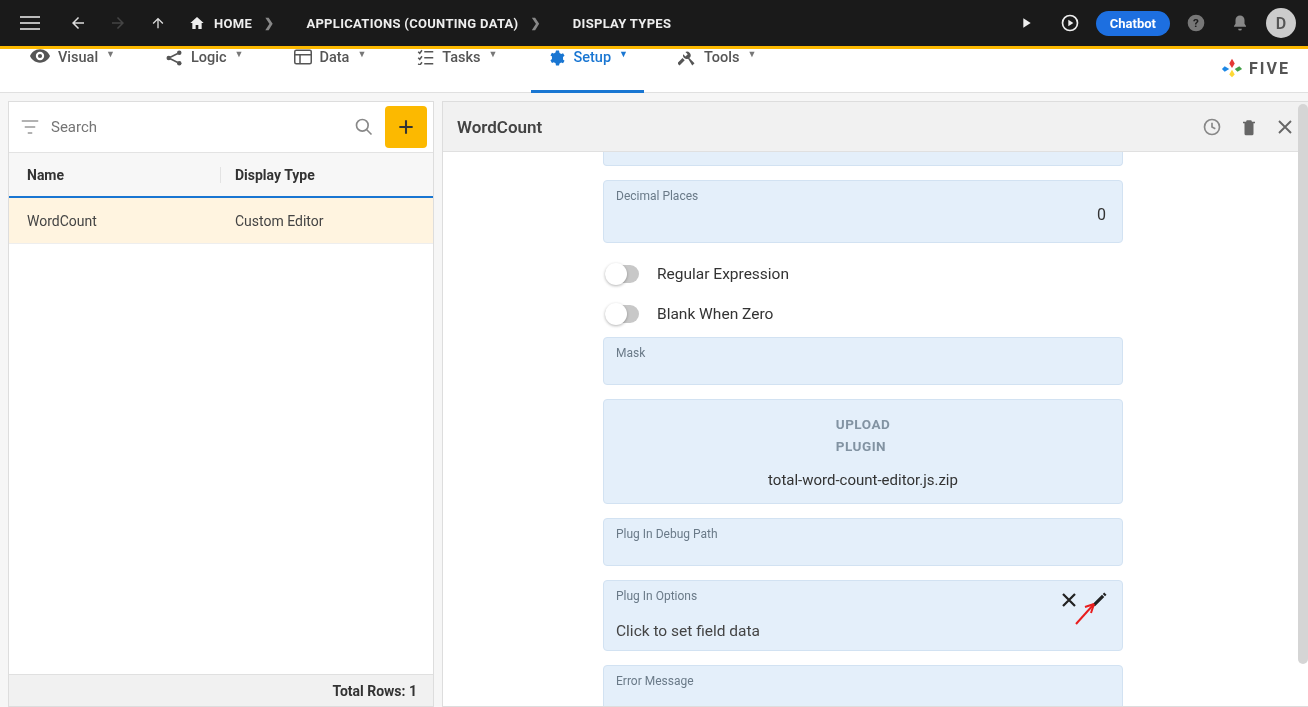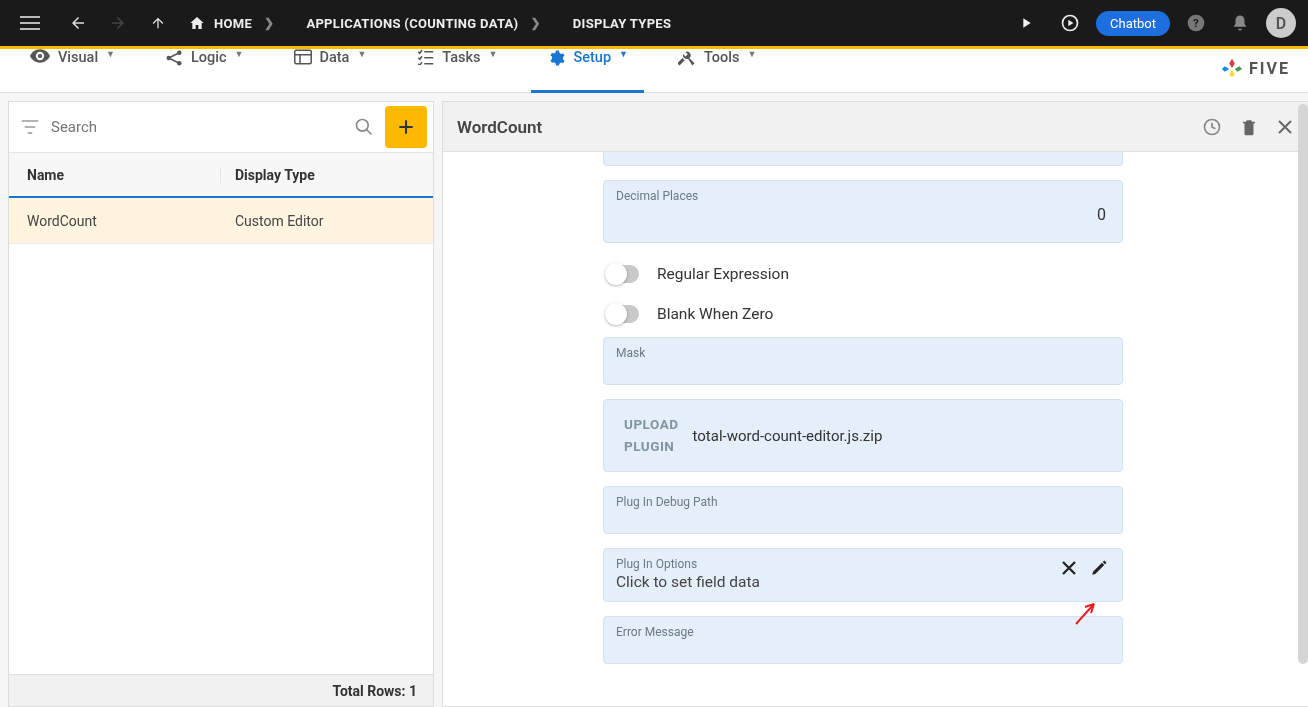--- a/index.html
+++ b/index.html
@@ -8,21 +8,21 @@
 
 .topbar { height: 46px; background: #1a1a1a; display: flex; align-items: center; padding: 0 12px; color: #fff; }
 .tb-left { display: flex; align-items: center; gap: 4px; justify-content: space-between; }
 .tb-iconbtn { width: 36px; height: 36px; display: flex; align-items: center; justify-content: center; color: #ccc; cursor: pointer; border-radius: 4px; }
 .tb-iconbtn.dim { color: #555; }
 .tb-iconbtn.hamburger { margin-right: 8px; }
 .crumb { display: flex; align-items: center; font-size: 13px; font-weight: 700; letter-spacing: .3px; color: #eee; padding: 0 8px; height: 36px; cursor: pointer; white-space: nowrap; }
 .crumb .chev { margin: 0 12px; color: #888; font-size: 12px; }
 .crumb-home-ico { margin-right: 8px; }
 .tb-right { margin-left: auto; display: flex; align-items: center; gap: 8px; }
-.pill { background: #1d6fe0; color: #fff; border-radius: 16px; padding: 5px 14px; font-size: 13px; font-weight: 400; cursor: pointer; }
+.pill { background: #1d6fe0; color: #fff; border-radius: 16px; padding: 5px 14px; font-size: 13px; font-weight: 700; cursor: pointer; }
 .avatar { width: 30px; height: 30px; border-radius: 50%; background: #ccc; color: #555; display: flex; align-items: center; justify-content: center; font-weight: 600; }
 
 .accent { height: 3px; background: #fcb900; }
 
 
 .tabbar { height: 44px; border-bottom: 1px solid #e0e0e0; display: flex; align-items: center; padding: 0 14px; position: relative; }
 .tabitem { display: flex; gap: 8px; height: 44px; padding: 0 16px; color: #555; font-size: 14.5px; font-weight: 500; cursor: pointer; margin-right: 18px; }
 .tabitem.active { color: #1976d2; border-bottom: 3px solid #1976d2; }
 .tabitem .tri { font-size: 9px; color: #777; }
 .tabitem.active .tri { color: #1976d2; }
@@ -56,28 +56,28 @@
 .fieldwrap { width: 520px; margin-left: 160px; }
 .fcard { background:#e4effa; border:1px solid #d2e2f2; border-radius:4px; margin-top:14px; padding: 8px 12px 18px; }
 .fcard.disabled { padding-bottom: 24px; }
 .flabel { font-size:12px; color:#6a7a88; }
 .fvalue { font-size:16px; color:#333; margin-top:2px; }
 .fvalue.rt { text-align:right; padding-right:4px; }
 .toggle-row { display:flex; align-items:center; gap:18px; margin-top:22px; margin-left:2px; }
 .tog { width:34px; height:18px; border-radius:10px; background:#c8c8c8; position:relative; cursor:pointer; }
 .tog::after { content:""; position:absolute; left:0; top:-2px; width:22px; height:22px; border-radius:50%; background:#fff; box-shadow:0 1px 3px rgba(0,0,0,.3); }
 .tlabel { font-size:15.5px; color:#333; }
-.upload-card { background:#e4effa; border:1px solid #d2e2f2; border-radius:4px; margin-top:14px; padding:14px 20px; display:flex; align-items:center; gap:14px; }
+.upload-card { background:#e4effa; border:1px solid #d2e2f2; border-radius:4px; margin-top:14px; padding:14px 20px; display:flex; align-items:center; gap:14px;flex-direction:column; }
 .upload-lbl { font-size:13.5px; font-weight:700; color:#8293a2; letter-spacing:.5px; line-height:1.6; }
 .upload-file { font-size:15px; color:#333; }
 .opt-card { background:#e4effa; border:1px solid #d2e2f2; border-radius:4px; margin-top:14px; padding:8px 12px 10px; display:flex; align-items:flex-start; }
 .opt-card .txt { flex:1; }
 .opt-card .acts { display:flex; gap:10px; align-items:center; padding-top:2px; }
 .opt-sublabel { font-size:12px; color:#6a7a88; }
-.opt-click { font-size:15.5px; color:#444; margin-top:2px; }
+.opt-click { font-size:15.5px; color:#444; margin-top:19px; }
 .ico-x { width:20px; height:20px; cursor:pointer; color:#222; }
 .ico-pen { width:20px; height:20px; cursor:pointer; color:#222; }
 
 
 .arrow-anno { position:absolute; width:28px; height:28px; pointer-events:none; }
 
 
 .scrollhint { position:absolute; right:0; top:104px; width:10px; height:560px; background:#d5d5d5; border-radius:5px; }
 
 svg { display:block; }

